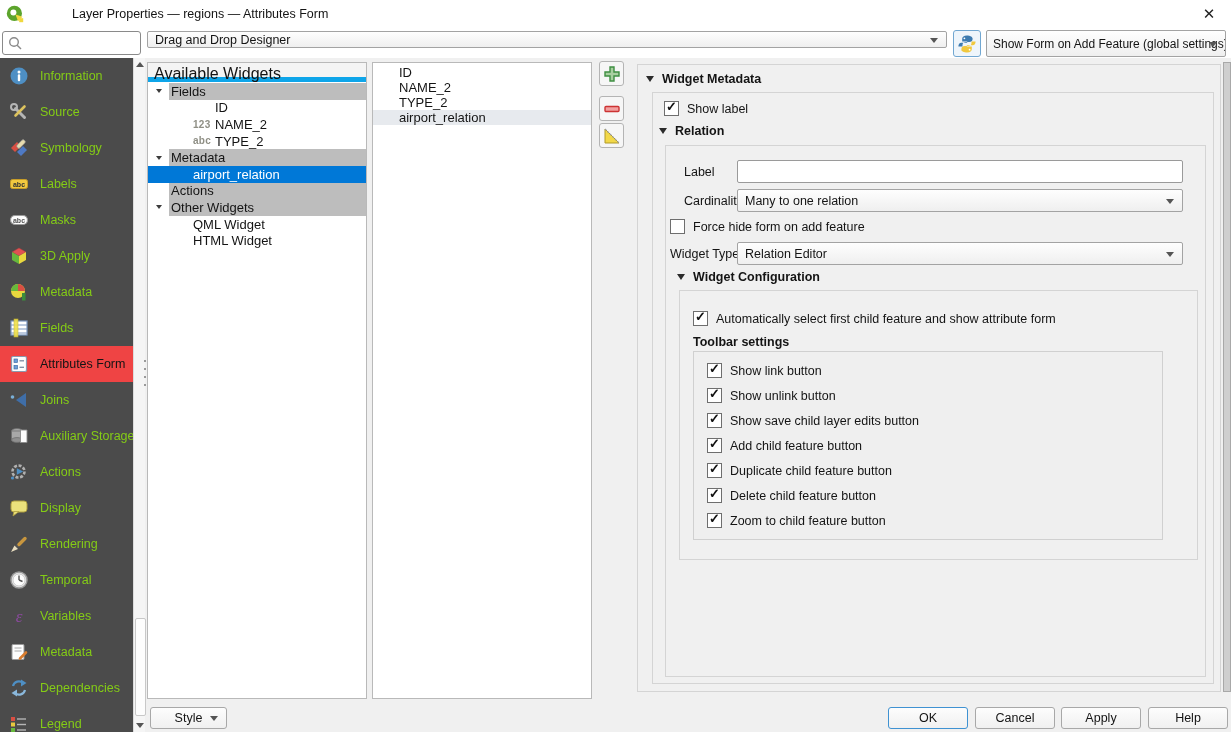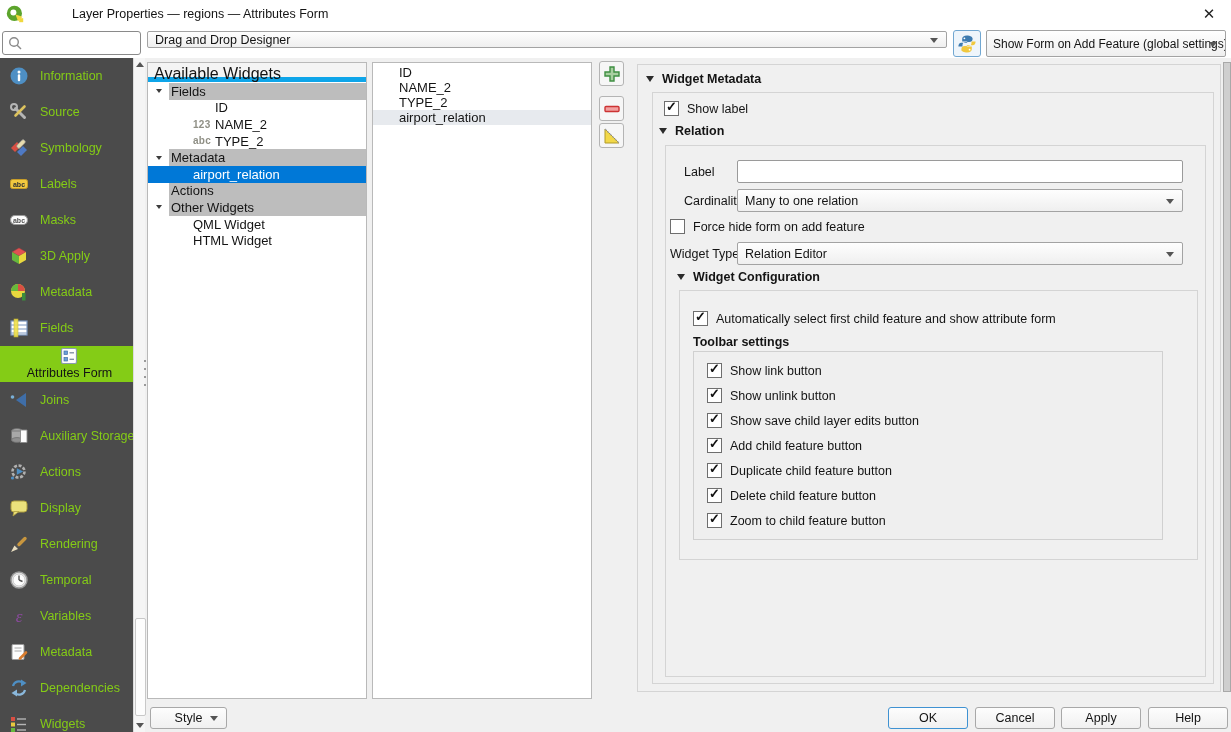--- a/index.html
+++ b/index.html
@@ -10,21 +10,21 @@
   .apptitle{margin-left:8px;font-size:12.5px;}
   .closebtn{position:absolute;right:12px;top:4px;font-size:15px;color:#222;width:20px;height:20px;text-align:center;line-height:20px;cursor:default;}
   .search{position:absolute;left:2px;top:31px;width:139px;height:24px;border:1px solid #8a8a8a;border-radius:3px;background:#fff;box-sizing:border-box;}
   .search svg{position:absolute;left:4px;top:3px;}
   .search input{position:absolute;left:22px;top:1px;width:110px;height:20px;border:none;outline:none;font:12.5px "Liberation Sans",sans-serif;background:transparent;}
   .combo{box-sizing:border-box;position:absolute;border:1px solid #a3a3a3;border-radius:2px;background:linear-gradient(#fefefe,#efefef);display:flex;align-items:center;font-size:12.5px;padding-left:7px;white-space:nowrap;overflow:hidden;}
   .caret{position:absolute;right:8px;top:50%;margin-top:-2px;width:0;height:0;border-left:4px solid transparent;border-right:4px solid transparent;border-top:5px solid #555;}
   .pybtn{position:absolute;left:953px;top:30px;width:28px;height:27px;border:1px solid #71a7d1;border-radius:3px;background:#eef5fb;box-sizing:border-box;display:flex;align-items:center;justify-content:center;}
   .sidebar{position:absolute;left:0;top:58px;width:133px;height:674px;background:#4b4b4b;overflow:hidden;}
   .side-item{height:36px;display:flex;align-items:center;color:#84cc16;font-size:12.5px;cursor:default;}
-  .side-item.selected{background:#84cc16;color:#141414;flex-direction:column;}
+  .side-item.selected{background:#ef4444;color:#141414;}
   .sicon{width:30px;margin-left:4px;display:flex;justify-content:center;flex:none;}
   .slabel{margin-left:6px;white-space:nowrap;}
   .sscroll{position:absolute;left:133px;top:58px;width:12px;height:674px;background:#f5f5f5;border-left:1px solid #dcdcdc;box-sizing:border-box;}
   .sarrow{position:absolute;left:2px;width:0;height:0;border-left:4px solid transparent;border-right:4px solid transparent;}
   .sarrow.up{top:4px;border-bottom:5px solid #555;}
   .sarrow.down{bottom:4px;border-top:5px solid #555;}
   .sthumb{position:absolute;left:1px;top:560px;width:9px;height:96px;background:#fdfdfd;border:1px solid #c8c8c8;border-radius:2px;}
   .splitdots{position:absolute;left:144px;width:2px;height:2px;background:#9a9a9a;}
   .panel{position:absolute;background:#ffffff;border:1px solid #b9b9b9;box-sizing:border-box;}
   .panel-header{height:19px;background:#f4f4f4;border-bottom:5px solid #0ea5e9;font-size:16px;padding:2px 0 0 6px;box-sizing:border-box;}
@@ -286,21 +286,21 @@
         <span class="sicon">
           <svg width="20" height="20" viewBox="0 0 20 20">
             <rect x="2" y="3" width="4" height="4" fill="#d94f43"></rect>
             <line x1="8" y1="5" x2="17" y2="5" stroke="#b5b5b5" stroke-width="1.4"></line>
             <rect x="2" y="8.5" width="4" height="4" fill="#e8c83e"></rect>
             <line x1="8" y1="10.5" x2="17" y2="10.5" stroke="#b5b5b5" stroke-width="1.4"></line>
             <rect x="2" y="14" width="4" height="4" fill="#67b83c"></rect>
             <line x1="8" y1="16" x2="17" y2="16" stroke="#b5b5b5" stroke-width="1.4"></line>
           </svg>
         </span>
-        <span class="slabel">Widgets</span>
+        <span class="slabel">Legend</span>
       </div>
   </div>
 
   <div class="sscroll">
     <span class="sarrow up"></span>
     <span class="sarrow down"></span>
     <span class="sthumb"></span>
   </div>
   <span class="splitdots" style="top:360px"></span>
   <span class="splitdots" style="top:368px"></span>

